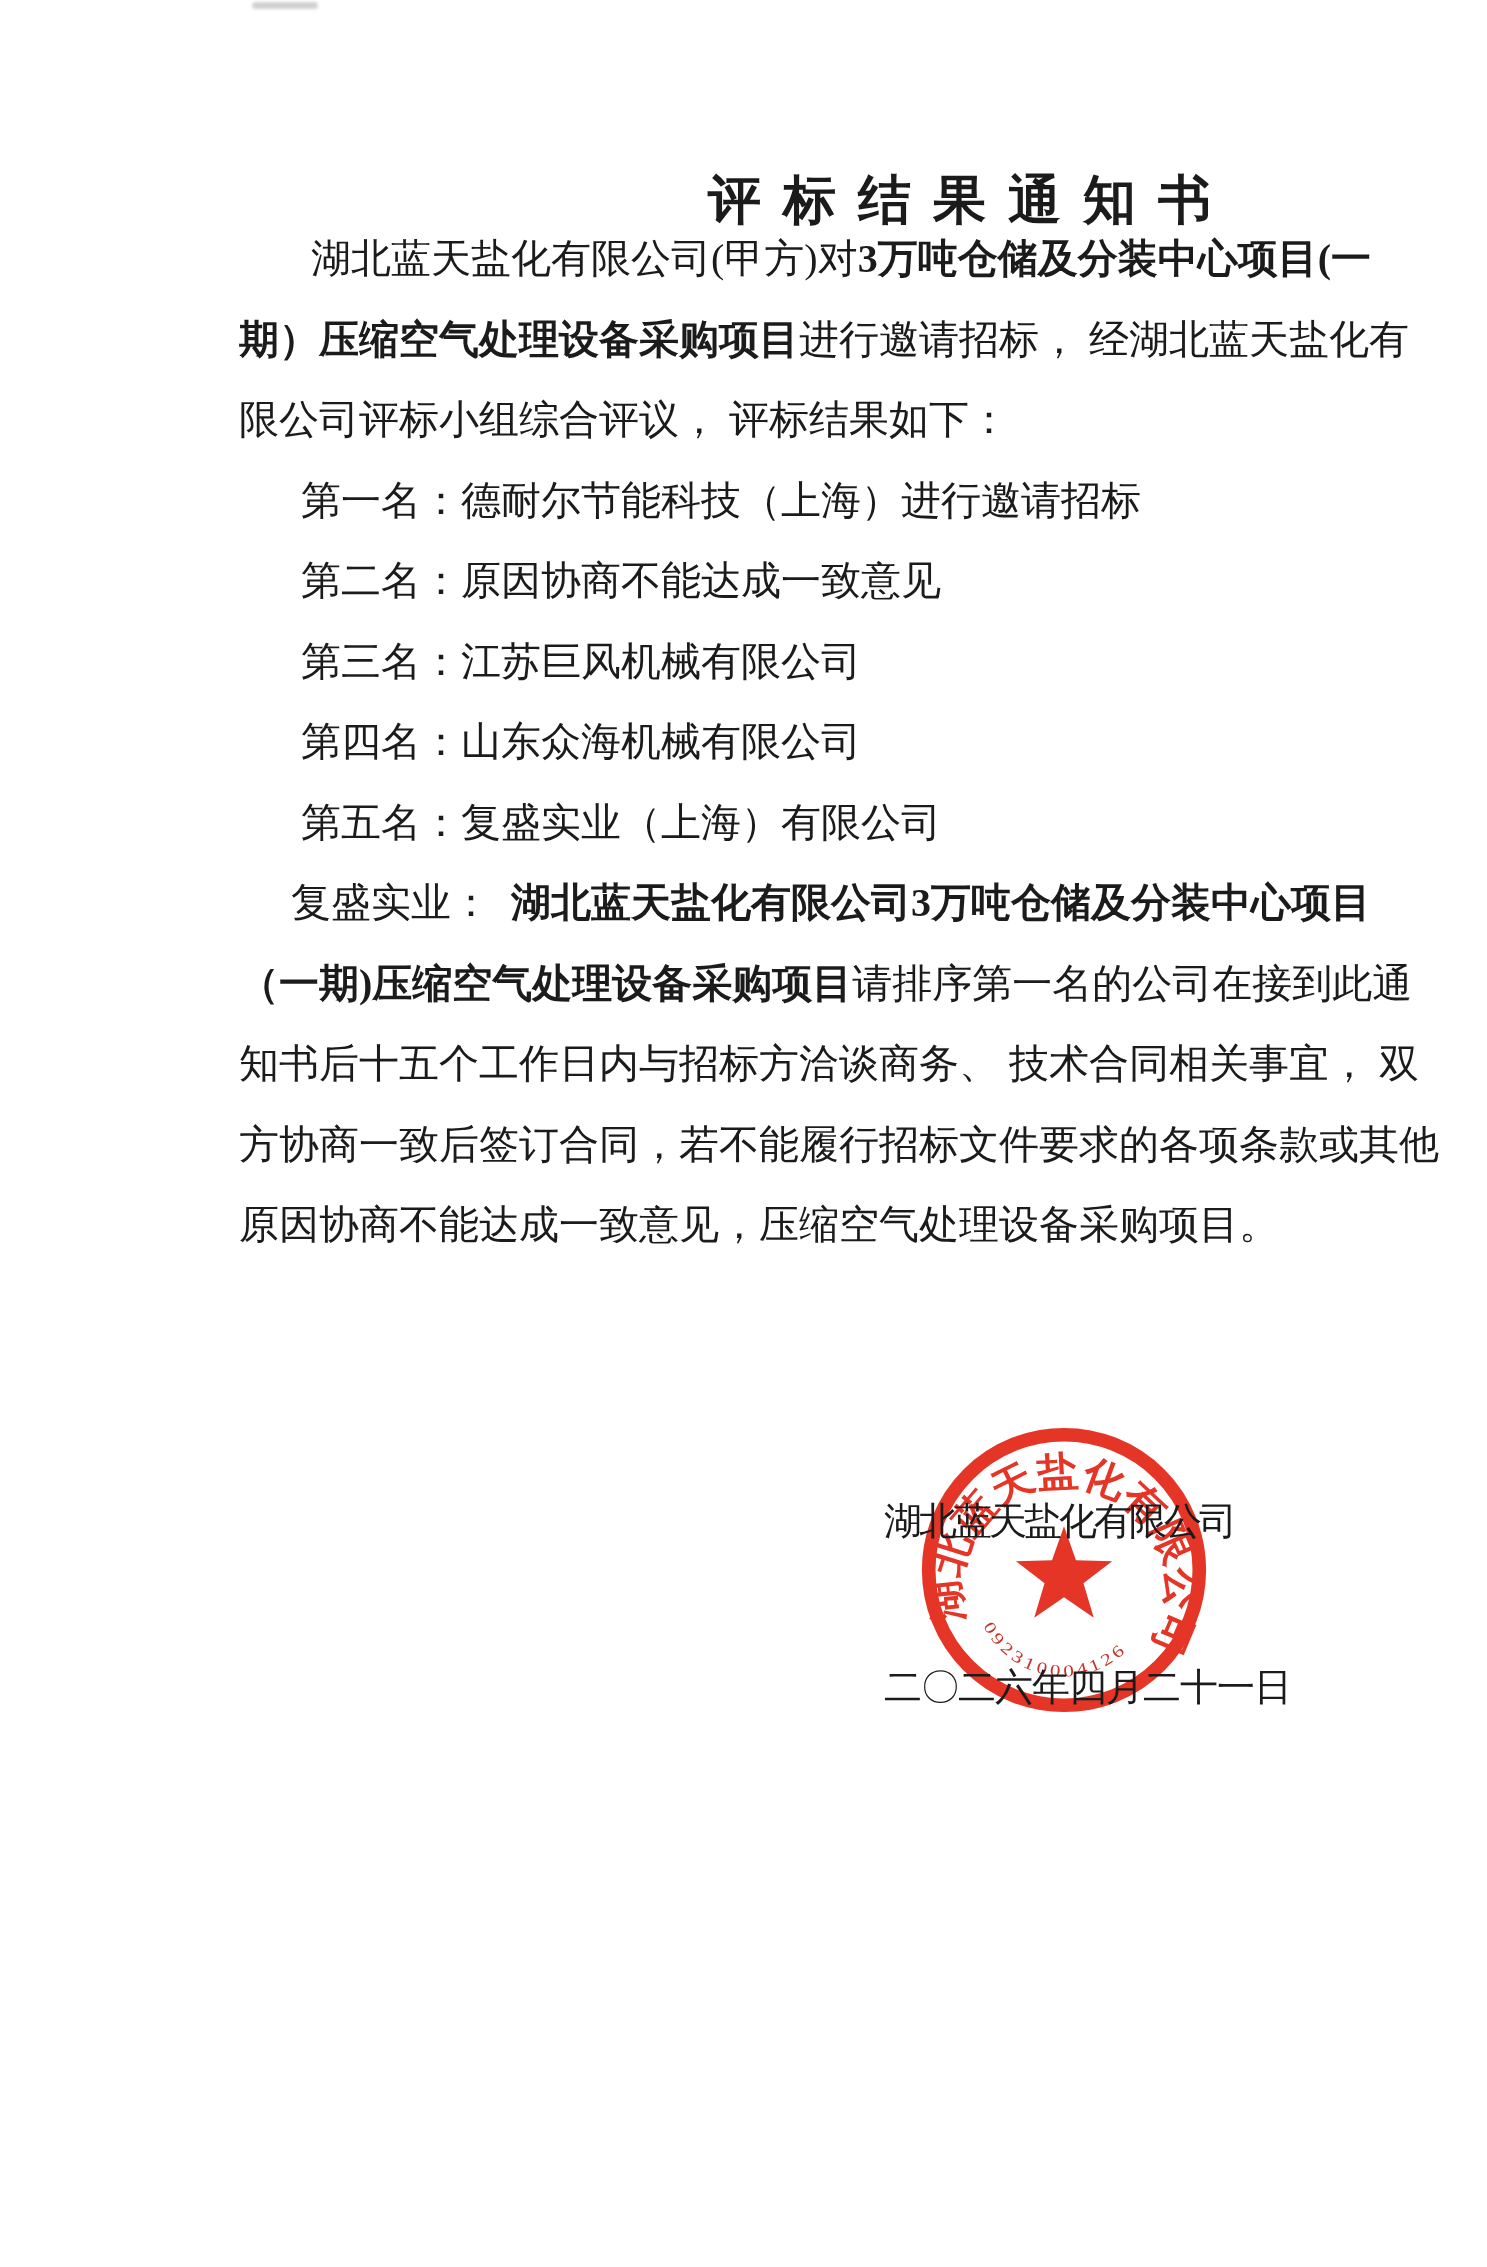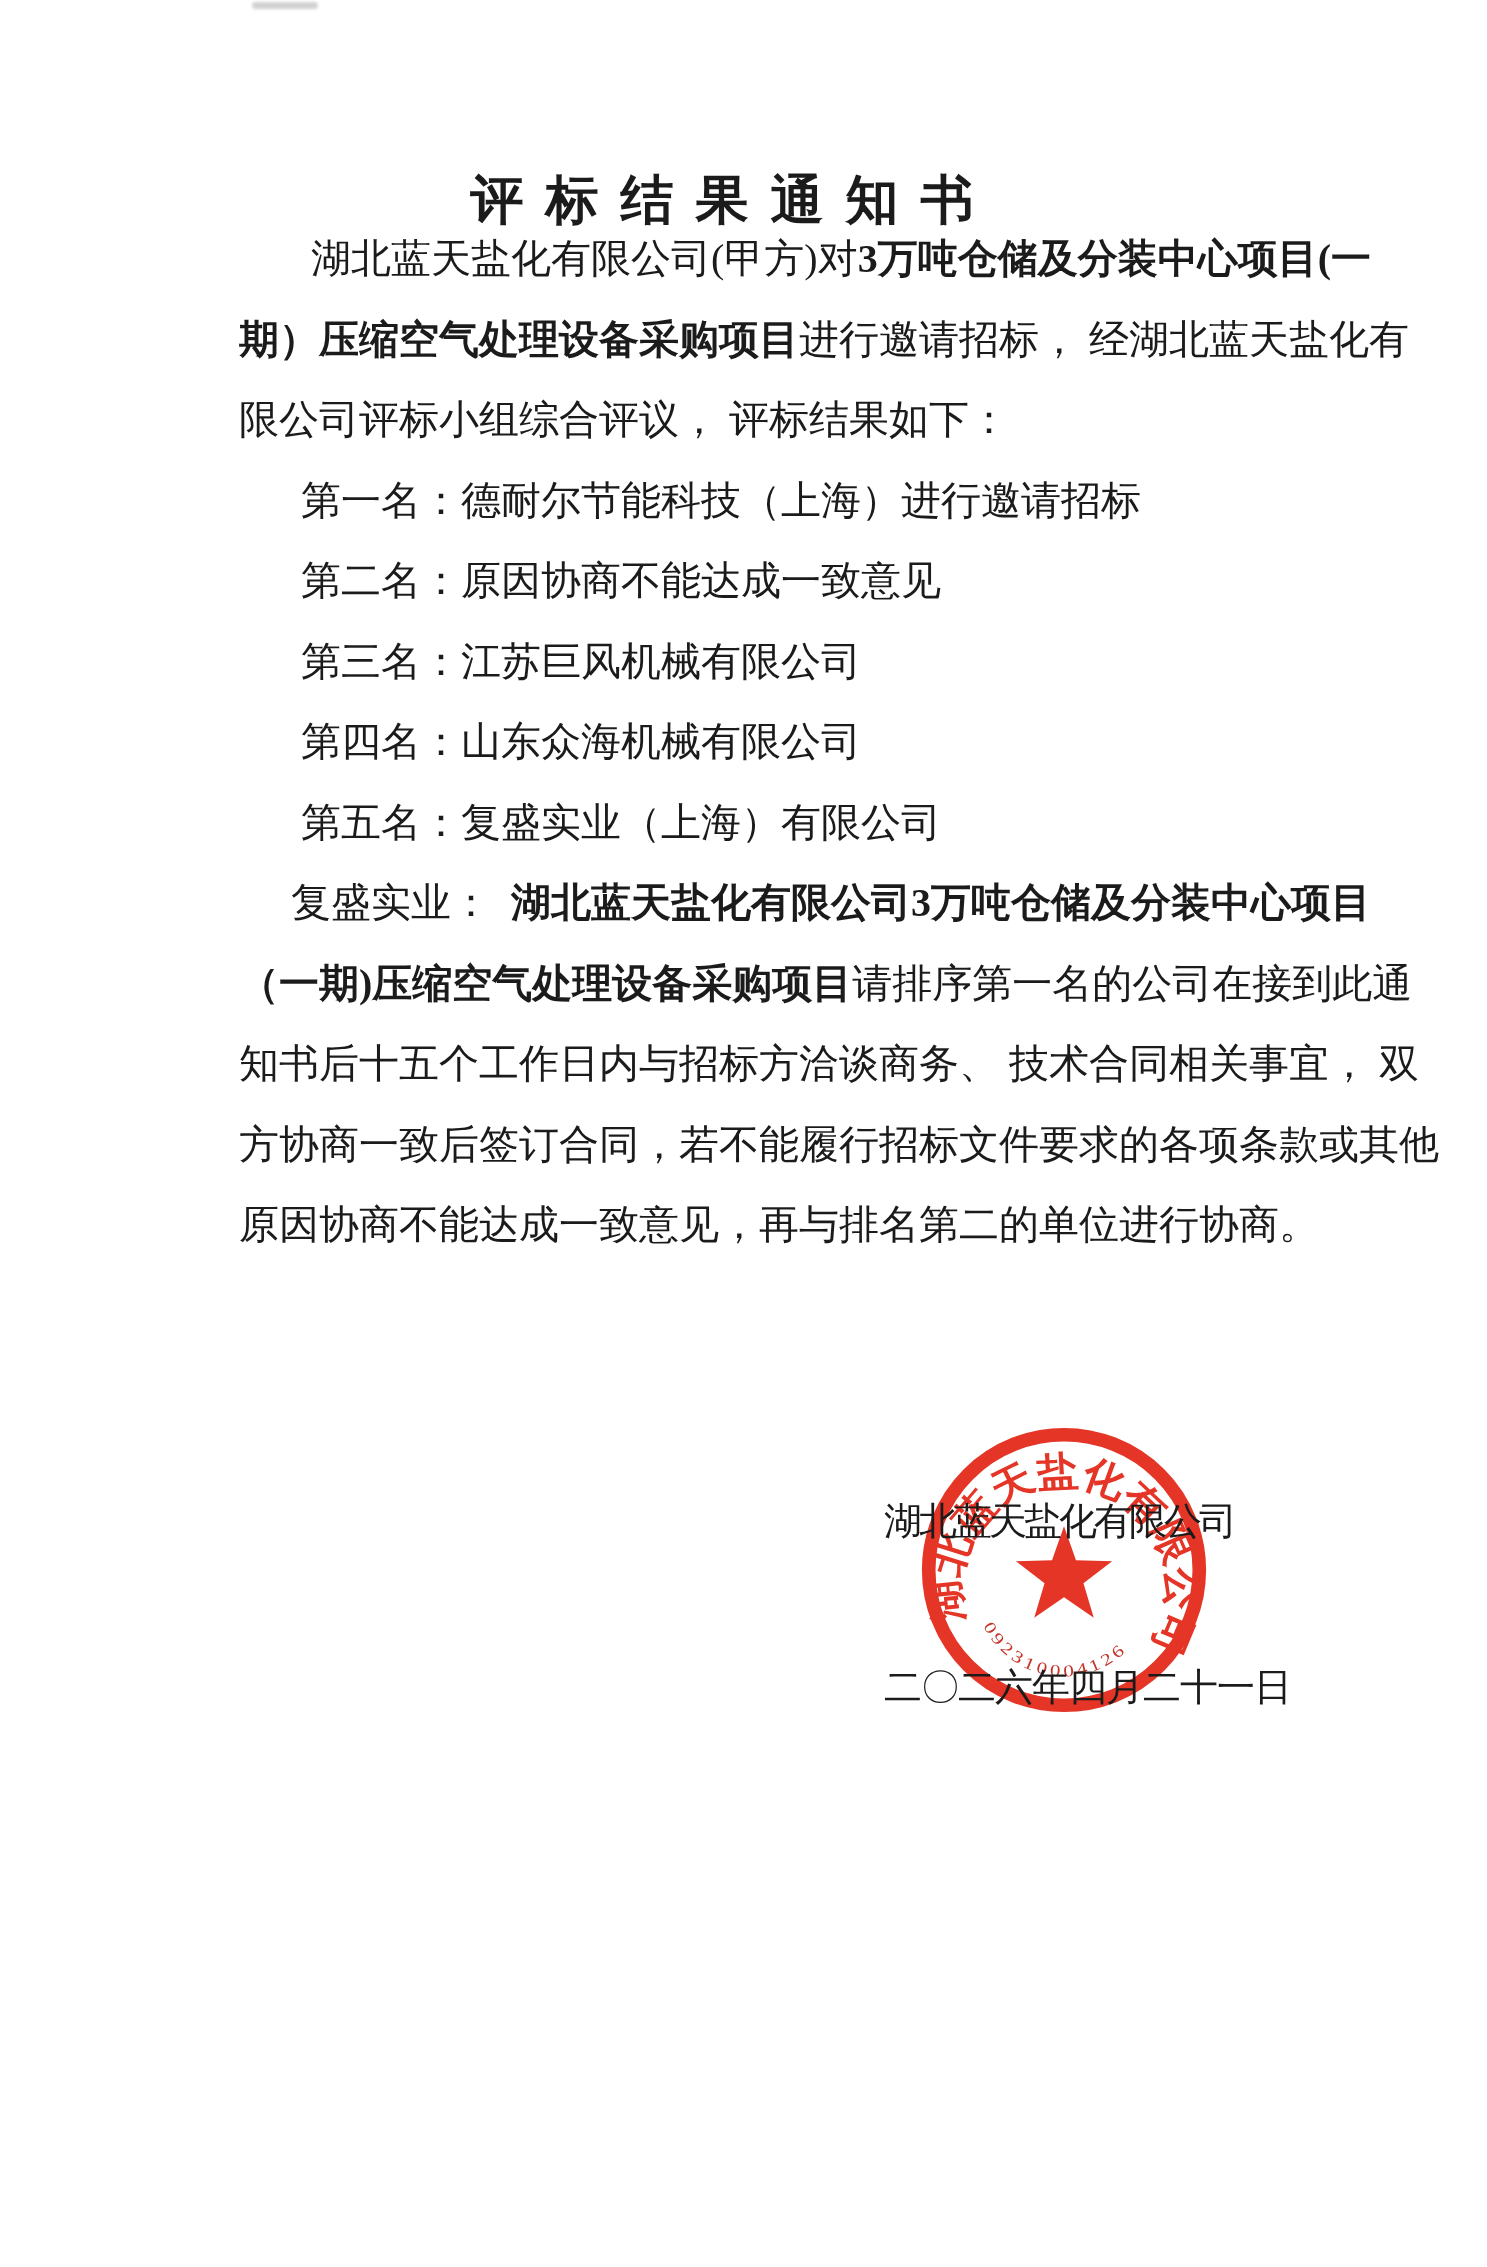--- a/index.html
+++ b/index.html
@@ -12,21 +12,21 @@
     font-family:"Liberation Serif","DejaVu Serif",serif;
     color:#1b1b1b;
   }
   .smudge{
     position:absolute;left:252px;top:2px;width:66px;height:7px;
     background:#b9b9b9;border-radius:4px;filter:blur(1.5px);opacity:.65;
   }
   .doc-title{
     position:absolute;left:233px;top:160px;width:1000px;
     font-size:53px;line-height:80px;letter-spacing:22px;
-    text-align:center;white-space:pre;font-weight:600;
+    text-align:right;white-space:pre;font-weight:600;
   }
   .body-text{
     position:absolute;left:239px;top:219px;width:1045px;
     font-size:40px;line-height:80.5px;
   }
   .line{white-space:pre;}
   .ind-p1{text-indent:72px;}
   .ind-rank{text-indent:62px;}
   .ind-p2{text-indent:52px;}
   .seg{font-weight:normal;}
@@ -62,21 +62,21 @@
     <div class="line ind-rank">第一名：德耐尔节能科技（上海）进行邀请招标</div>
     <div class="line ind-rank">第二名：原因协商不能达成一致意见</div>
     <div class="line ind-rank">第三名：江苏巨风机械有限公司</div>
     <div class="line ind-rank">第四名：山东众海机械有限公司</div>
     <div class="line ind-rank">第五名：复盛实业（上海）有限公司</div>
 
     <div class="line ind-p2"><span class="seg">复盛实业：  </span><span class="seg b">湖北蓝天盐化有限公司3万吨仓储及分装中心项目</span><span class="seg"></span></div>
     <div class="line"><span class="seg"></span><span class="seg b">（一期)压缩空气处理设备采购项目</span><span class="seg">请排序第一名的公司在接到此通</span></div>
     <div class="line">知书后十五个工作日内与招标方洽谈商务、 技术合同相关事宜， 双</div>
     <div class="line">方协商一致后签订合同，若不能履行招标文件要求的各项条款或其他</div>
-    <div class="line">原因协商不能达成一致意见，再与排名第二的单位进行协商。</div>
+    <div class="line">原因协商不能达成一致意见，压缩空气处理设备采购项目。</div>
   </div>
 
   <svg class="seal" viewBox="0 0 300 300" xmlns="http://www.w3.org/2000/svg">
     <defs>
       <path id="arcTop" d="M 52 213 A 107 107 0 1 1 248 213" fill="none"></path>
       <path id="arcBot" d="M 64 200 A 92 92 0 0 0 236 200" fill="none"></path>
     </defs>
     <circle cx="150" cy="150" r="139" fill="none" stroke="#e32b1c" stroke-width="14"></circle>
     <text font-size="41" font-weight="bold" fill="#e32b1c">
       <textPath href="#arcTop" startOffset="12" textLength="432" lengthAdjust="spacingAndGlyphs">湖北蓝天盐化有限公司</textPath>

